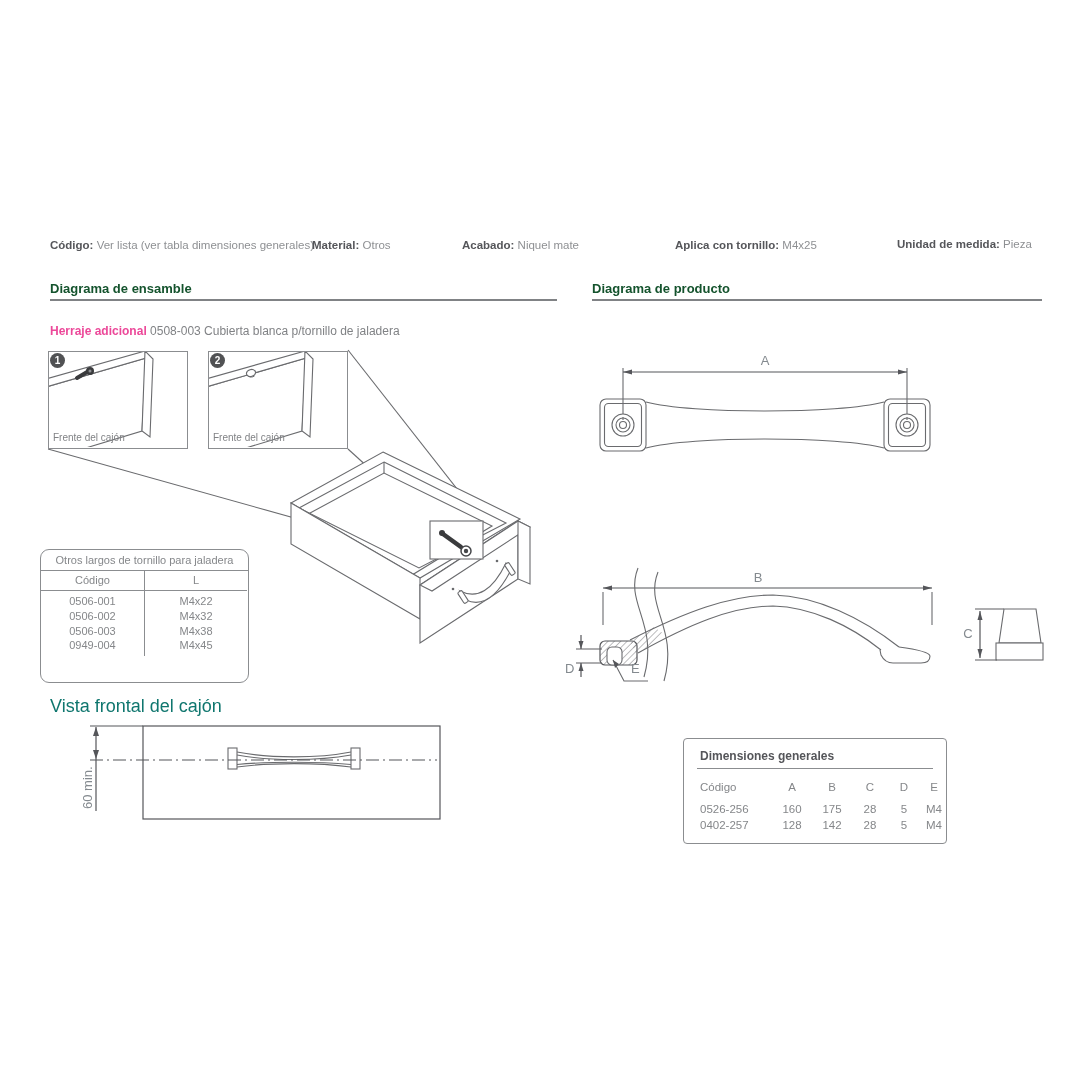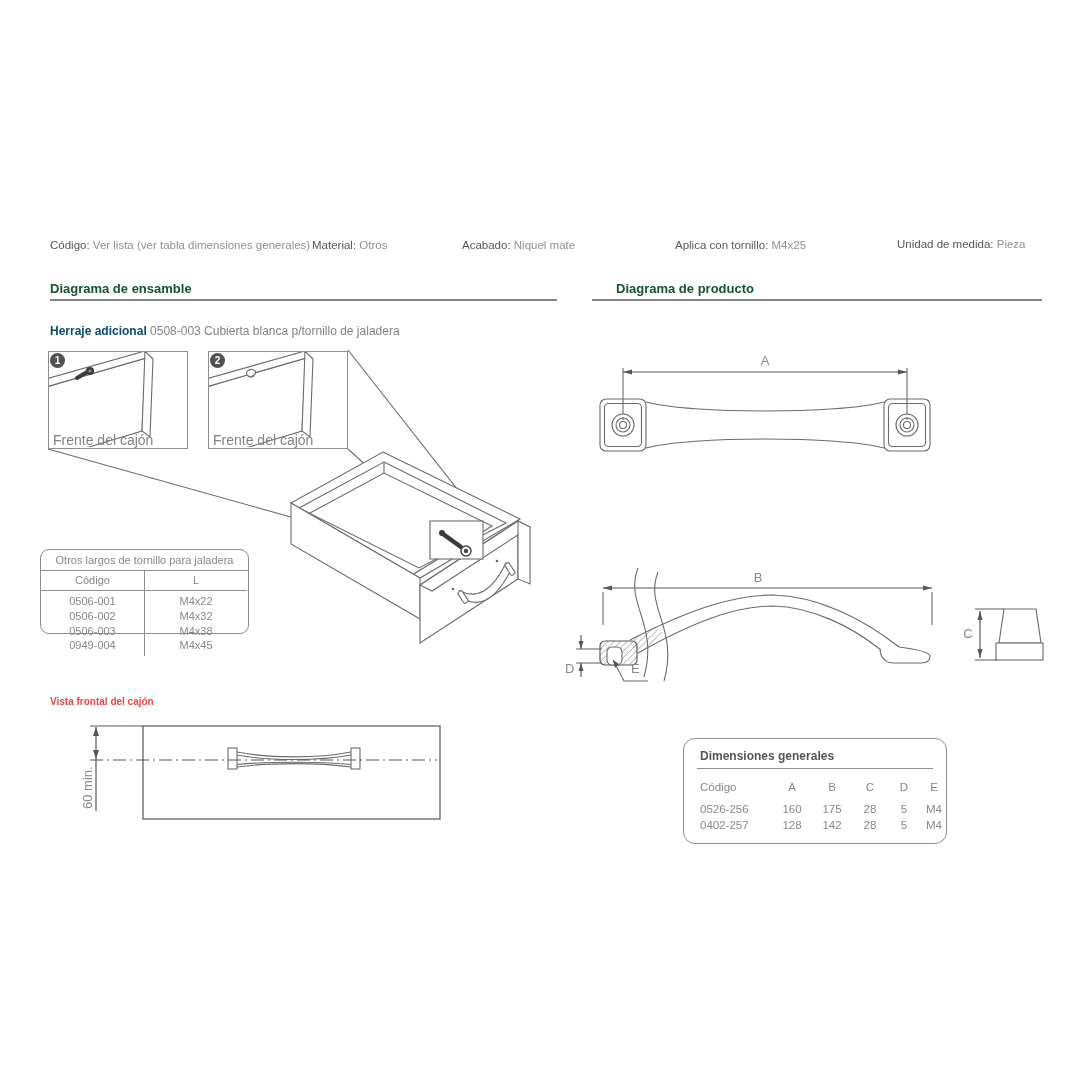--- a/index.html
+++ b/index.html
@@ -1,45 +1,45 @@
 <!DOCTYPE html>
 <html><head>
 <meta charset="utf-8">
 <style>
   html,body{margin:0;padding:0}
   body{width:1080px;height:1080px;background:#fff;position:relative;overflow:hidden;
        font-family:"Liberation Sans",sans-serif;color:#55565A}
   .abs{position:absolute}
   .hdr-item{font-size:11.5px;line-height:15px}
-  .hdr-label{font-weight:normal;color:#55565A}
+  .hdr-label{font-weight:bold;color:#55565A}
   .hdr-value{color:#8E9093}
   .hang{padding-left:42px;text-indent:-42px}
   .sec-title{font-weight:bold;font-size:13px;color:#14532d}
   .rule{height:2px;background:#808285}
   .herraje{font-size:12px;color:#808285}
-  .herraje b{color:#0c4a6e}
+  .herraje b{color:#ec4899}
   .panel{width:140px;height:98px;border:1.2px solid #8B8D90;background:#fff;box-sizing:border-box}
   .badge{width:15px;height:15px;border-radius:50%;background:#515254;color:#fff;
          font-size:10px;font-weight:bold;display:flex;align-items:center;justify-content:center}
-  .caption{font-size:14px;color:#808285;white-space:nowrap}
+  .caption{font-size:10px;color:#808285;white-space:nowrap}
   .rbox{border:1.2px solid #8B8D90;border-radius:10px;background:#fff;box-sizing:border-box;font-size:11px;color:#85878A}
   .otros-title{height:20px;display:flex;align-items:center;justify-content:center;border-bottom:1.2px solid #8B8D90}
   .otros-cols{display:flex;height:85px}
   .otros-col{width:103px;text-align:center}
   .otros-col.right{border-left:1.2px solid #8B8D90;width:102px}
   .otros-colhead{height:19px;line-height:19px;border-bottom:1.2px solid #8B8D90}
   .otros-row{height:14.8px;line-height:14.8px}
   .dim-title{font-weight:bold;font-size:12px;color:#55565A;padding:10px 16px 5px 16px}
   .dim-hr{border-top:1.2px solid #8B8D90;margin:0 13px}
   .dim-grid{display:grid;grid-template-columns:72px 40px 40px 36px 32px 28px;
             padding:8px 0 0 16px;font-size:11.5px;color:#85878A;row-gap:0}
   .dim-grid .c{text-align:center;height:16px;line-height:16px}
   .dim-grid .l{text-align:left;height:16px;line-height:16px}
   .dim-grid .hd{height:24px;line-height:20px}
-  .vista-title{font-weight:bold;font-size:10px;color:#ef4444}
+  .vista-title{font-weight:normal;font-size:18px;color:#0f766e}
   svg{display:block}
   svg text{font-family:"Liberation Sans",sans-serif}
   .dline{stroke:#6A6B6E;stroke-width:1.1;fill:none}
   .dfill{fill:#fff;stroke:#6A6B6E;stroke-width:1.1}
   .mline{stroke:#55565A;stroke-width:1.2;fill:none}
   .dimtxt{fill:#848A8F;font-size:13px}
   .arr{fill:#55565A}
 </style>
 </head>
 <body>
@@ -60,21 +60,21 @@
   <span class="hdr-label">Aplica con tornillo:</span>
   <span class="hdr-value">M4x25</span>
 </div>
 <div class="abs hdr-item" style="left:897px;top:237px">
   <span class="hdr-label">Unidad de medida:</span>
   <span class="hdr-value">Pieza</span>
 </div>
 
 <div class="abs sec-title" style="left:50px;top:281px">Diagrama de ensamble</div>
 <div class="abs rule" style="left:50px;top:299px;width:507px"></div>
-<div class="abs sec-title" style="left:616px;top:281px">Diagrama de producto</div>
+<div class="abs sec-title" style="left:592px;top:281px">Diagrama de producto</div>
 <div class="abs rule" style="left:592px;top:299px;width:450px"></div>
 
 <div class="abs herraje" style="left:50px;top:324px">
   <b>Herraje adicional</b>
   <span>0508-003 Cubierta blanca p/tornillo de jaladera</span>
 </div>
 
 <svg class="abs" style="left:40px;top:330px" width="560" height="360" viewBox="0 0 560 360">
   <g>
     <line class="dline" x1="8" y1="119" x2="390" y2="226"></line>
@@ -132,21 +132,21 @@
     <polygon class="dfill" points="96,-1 104,7 101,85 93,79"></polygon>
     <g>
       <ellipse cx="42" cy="21" rx="4.6" ry="3.4" transform="rotate(-18 42 21)" fill="#fff" stroke="#6A6B6E" stroke-width="1.2"></ellipse>
       <path d="M38.5,23.5 a5,4 -18 0 0 7,0.5" fill="none" stroke="#6A6B6E" stroke-width="1"></path>
     </g>
   </svg>
   <div class="abs badge" style="left:1px;top:1px">2</div>
   <div class="abs caption" style="left:4px;top:80px">Frente del cajón</div>
 </div>
 
-<div class="abs rbox" style="left:40px;top:549px;width:209px;height:85px;border-radius:9px">
+<div class="abs rbox" style="left:40px;top:549px;width:209px;height:134px;border-radius:9px">
   <div class="otros-title">Otros largos de tornillo para jaladera</div>
   <div class="otros-cols">
     <div class="otros-col">
       <div class="otros-colhead">Código</div>
       <div style="height:3px"></div>
       <div class="otros-row">0506-001</div>
       <div class="otros-row">0506-002</div>
       <div class="otros-row">0506-003</div>
       <div class="otros-row">0949-004</div>
     </div>
@@ -254,21 +254,21 @@
     <rect class="dfill" x="436" y="88" width="47" height="17"></rect>
     <line class="dline" x1="415" y1="54" x2="444" y2="54"></line>
     <line class="dline" x1="415" y1="105" x2="437" y2="105"></line>
     <line class="mline" x1="420" y1="56" x2="420" y2="103"></line>
     <polygon class="arr" points="420,56 417.5,65 422.5,65"></polygon>
     <polygon class="arr" points="420,103 417.5,94 422.5,94"></polygon>
     <text class="dimtxt" x="408" y="83" text-anchor="middle">C</text>
   </g>
 </svg>
 
-<div class="abs rbox" style="left:683px;top:738px;width:264px;height:106px;border-radius:12px">
+<div class="abs rbox" style="left:683px;top:738px;width:264px;height:106px;border-radius:4px">
   <div class="dim-title">Dimensiones generales</div>
   <div class="dim-hr"></div>
   <div class="dim-grid">
     <div class="l hd">Código</div>
     <div class="c hd">A</div>
     <div class="c hd">B</div>
     <div class="c hd">C</div>
     <div class="c hd">D</div>
     <div class="c hd">E</div>
     <div class="l">0526-256</div>

